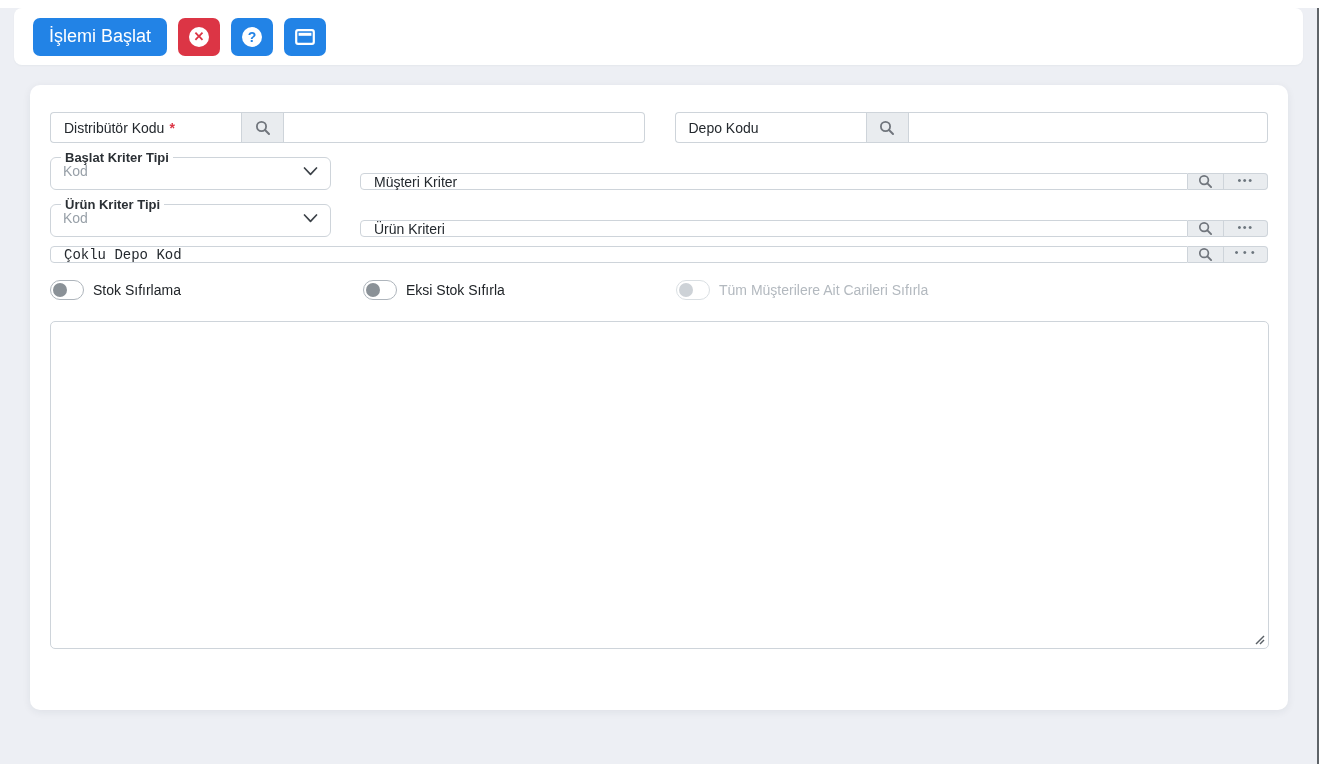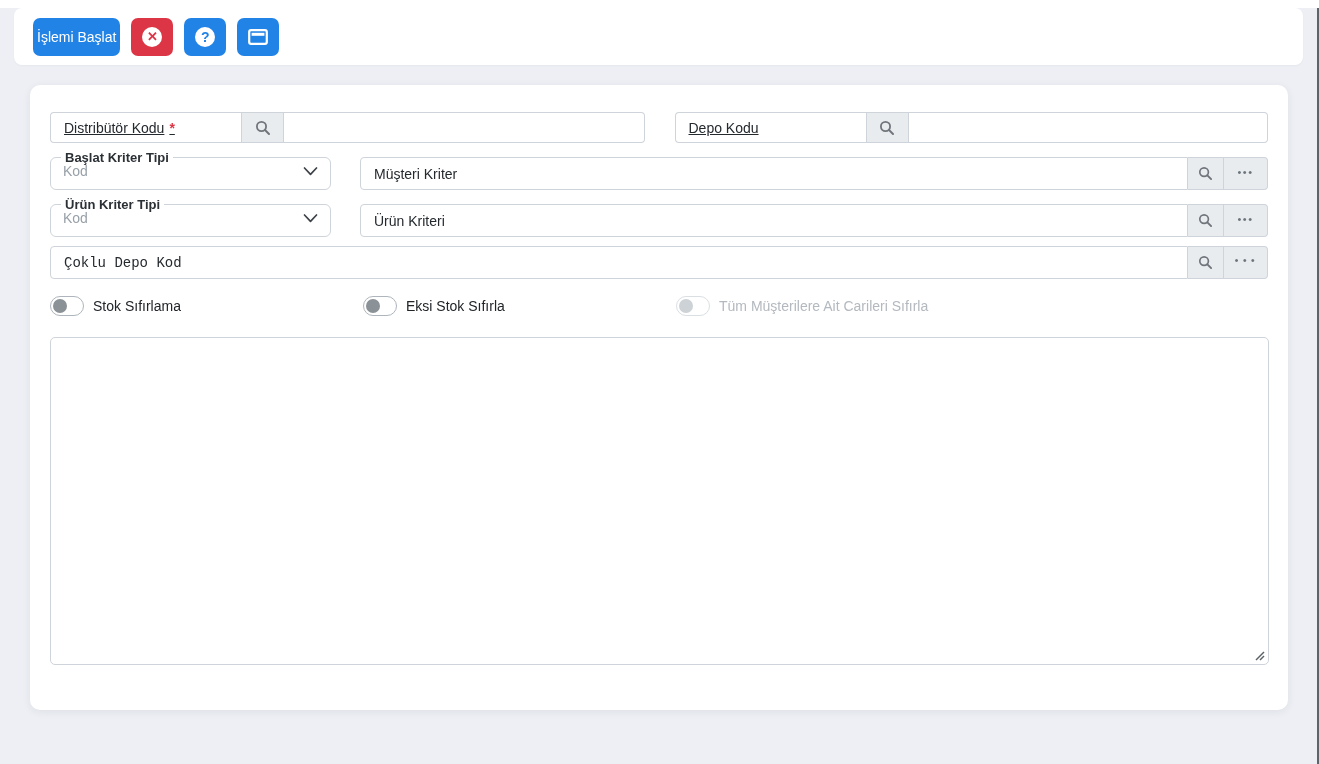--- a/index.html
+++ b/index.html
@@ -7,21 +7,21 @@
   body { font-family:"Liberation Sans","DejaVu Sans",sans-serif; font-size:14px; color:#212529; }
   .page { width:1319px; height:764px; background:#edeff4;
           border-right:2px solid #5f6468; border-bottom:2px solid #5f6468; }
 
   
   .toolbar { margin:8px 14px 0 14px; height:57px; background:#fff; border-radius:8px;
              display:flex; align-items:center; gap:11px; padding-left:19px;
              box-shadow:0 1px 2px rgba(30,40,60,.04); }
   .btn { border:none; cursor:pointer; border-radius:7px; height:38px;
          display:flex; align-items:center; justify-content:center; }
-  .btn-primary-text { background:var(--blue); color:#fff; font-size:14px; padding:0 4px; }
+  .btn-primary-text { background:var(--blue); color:#fff; font-size:18px; padding:0 16px; }
   .btn-icon { width:42px; }
   .btn-red { background:var(--red); }
   .btn-blue { background:var(--blue); }
   .glyph-circle { width:20px; height:20px; border-radius:50%; background:#fff;
                   display:flex; align-items:center; justify-content:center;
                   font-weight:bold; font-size:13px; line-height:1; }
   .glyph-circle.x { color:#dc3545; }
   .glyph-circle.q { color:#2283e6; font-size:14px; }
 
   
@@ -29,38 +29,38 @@
            box-shadow:0 2px 8px rgba(30,40,60,.07); padding:27px 20px 0 20px; }
 
   .frow { display:flex; margin-bottom:9px; }
   .gap30 { gap:30px; } .gap29 { gap:29px; }
   .align-end { align-items:flex-end; }
 
   
   .lookup { display:flex; width:595px; height:31px; }
   .label-box { width:191px; background:#fff; border:1px solid #ced4da; border-right:none;
                border-radius:4px 0 0 4px; display:flex; align-items:center; padding:0 13px;
-               color:#24292e; white-space:nowrap;text-decoration:underline; }
+               color:#24292e; white-space:nowrap; }
   .req { color:#dc3545; margin-left:5px; font-weight:bold; }
   .sbtn { width:43px; background:#e9ecef; border:1px solid #ced4da;
           display:flex; align-items:center; justify-content:center; cursor:pointer; }
   .lookup input { flex:1; min-width:0; border:1px solid #ced4da; border-left:none;
                   border-radius:0 4px 4px 0; padding:0 10px; font:inherit; outline:none; }
 
   
   .select-fs { width:281px; height:38px; border:1px solid #ced4da; border-radius:6px;
                padding:0 9px 0 9px; cursor:pointer; background:#fff; }
   .select-fs legend { font-size:13px; font-weight:700; color:#2b3035; padding:0 4px;
                       line-height:11px; margin-left:1px; white-space:nowrap; }
   .select-value { display:flex; justify-content:space-between; align-items:center;
                   margin-top:0px; padding:0 3px; }
   .select-value .val { color:#98a0a8; }
 
   
-  .criteria { flex:1; display:flex; height:33px; }
+  .criteria { flex:1; display:flex; height:17px; }
   .crit-input { flex:1; min-width:0; background:#fff; border:1px solid #ced4da;
                 border-radius:4px 0 0 4px; display:flex; align-items:center; padding:0 13px;
                 color:#24292e; }
   .grp-btns { display:flex; background:#e9ecef; border:1px solid #ced4da; border-left:none;
               border-radius:0 4px 4px 0; overflow:hidden; }
   .gb { display:flex; align-items:center; justify-content:center; cursor:pointer; }
   .gb-search { width:36px; border-right:1px solid #ced4da; }
   .gb-dots { width:43px; color:#6c757d; font-size:11px; letter-spacing:1.5px; padding-bottom:4px; }
 
   .multi { width:595px;font-family:Liberation Mono, monospace; }

